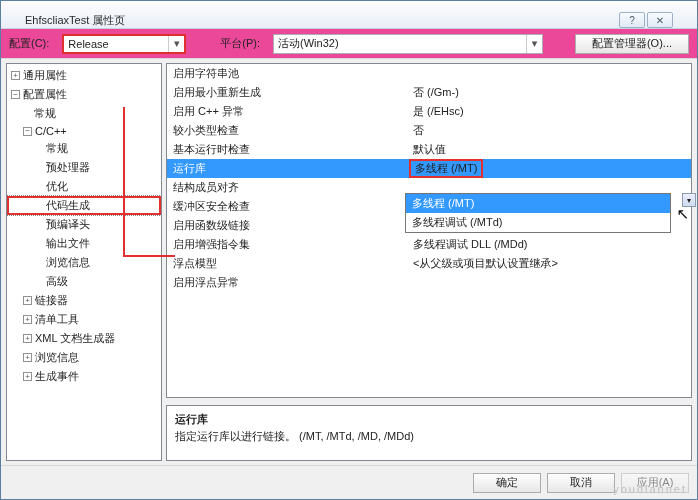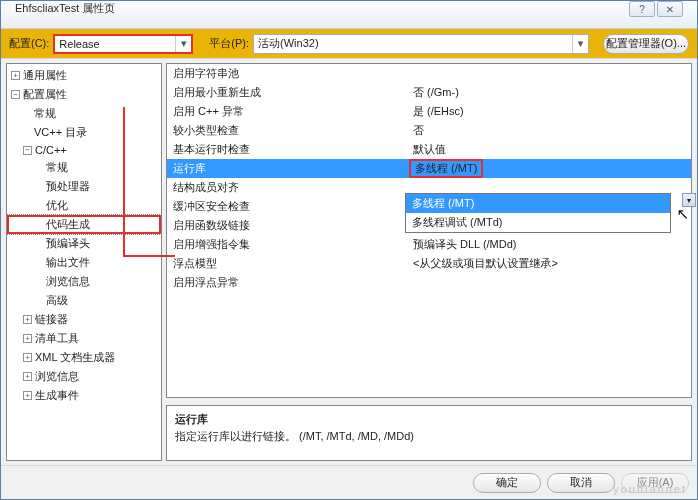--- a/index.html
+++ b/index.html
@@ -1,26 +1,26 @@
 <!DOCTYPE html>
 <html><head>
 <meta charset="utf-8">
 <style>
 *{box-sizing:border-box;margin:0;padding:0;font-family:"Microsoft YaHei","SimSun",Tahoma,sans-serif;font-size:11px;color:#222}
 body{background:#fff;width:698px;height:500px;overflow:hidden;position:relative}
 .win{position:absolute;left:0;top:0;width:698px;height:500px;border:1px solid #5a7fa3;background:#f0f0f0}
-.titlebar{height:28px;background:linear-gradient(#fdfdfe,#e8eef7);border-bottom:1px solid #c9d3e0;display:flex;align-items:flex-start;padding:0 14px}
+.titlebar{height:28px;background:linear-gradient(#fdfdfe,#e8eef7);border-bottom:1px solid #c9d3e0;display:flex;align-items:flex-end;padding:0 24px}
 .titlebar .t{flex:1;color:#2a2a2a}
 .wbtns{display:flex;gap:2px}
 .wbtn{width:26px;height:16px;border:1px solid #9db2c9;border-radius:2px;background:linear-gradient(#f8fbff,#dfe9f5);display:flex;align-items:center;justify-content:center;font-size:10px;color:#4a5a6a}
-.cfgrow{height:30px;display:flex;align-items:center;padding:4px 8px;gap:4px;background:#eab308;border-bottom:1px solid #d8d8d8}
+.cfgrow{height:30px;display:flex;align-items:center;padding:4px 8px;gap:13px;background:#ec4899;border-bottom:1px solid #d8d8d8}
 .lbl{white-space:nowrap}
 .combo{height:20px;border:1px solid #abadb3;background:#fff;display:flex;align-items:center;padding:0 4px;position:relative}
 .combo .arrow{position:absolute;right:0;top:0;width:16px;height:100%;border-left:1px solid #ccc;display:flex;align-items:center;justify-content:center;color:#555}
-.btn{height:20px;padding:0 2px;border:1px solid #acacac;background:linear-gradient(#fefefe,#e7e7e7);border-radius:10px;display:flex;align-items:center;white-space:nowrap}
+.btn{height:20px;padding:0 16px;border:1px solid #acacac;background:linear-gradient(#fefefe,#e7e7e7);border-radius:0;display:flex;align-items:center;white-space:nowrap}
 .body{position:relative;height:calc(100% - 28px - 30px - 34px);display:flex}
 .tree{width:156px;border:1px solid #828790;margin:4px 0 4px 5px;background:#fff;overflow:auto;padding:2px 0}
 .tree-item{padding:2px 0 2px 4px;display:flex;align-items:center;white-space:nowrap;cursor:default}
 .tree-item .exp{width:9px;height:9px;border:1px solid #919191;margin-right:3px;display:flex;align-items:center;justify-content:center;font-size:8px;line-height:1;color:#555;flex-shrink:0}
 .tree-item .noexp{width:11px;display:inline-block;flex-shrink:0}
 .ind1{padding-left:16px}.ind2{padding-left:28px}
 .tree-item.sel{outline:1px dotted #888}
 .redbox{border:2px solid #e03030 !important}
 .right{flex:1;margin:4px 5px 4px 4px;display:flex;flex-direction:column;gap:7px}
 .grid{flex:1;border:1px solid #828790;background:#fff;overflow:auto;position:relative}
@@ -49,21 +49,21 @@
   <div class="titlebar">
     <span class="t">EhfscliaxTest 属性页</span>
     <div class="wbtns">
       <div class="wbtn">?</div>
       <div class="wbtn">✕</div>
     </div>
   </div>
 
   <div class="cfgrow">
     <span class="lbl">配置(C):</span>
-    <div id="cfg-combo" class="combo redbox" style="width:140px">
+    <div id="cfg-combo" class="combo redbox" style="width:124px">
       <span>Release</span>
       <span class="arrow">▾</span>
     </div>
     <span style="width:8px"></span>
     <span class="lbl">平台(P):</span>
     <div class="combo" style="flex:1">
       <span>活动(Win32)</span>
       <span class="arrow">▾</span>
     </div>
     <span style="width:6px"></span>
@@ -76,24 +76,20 @@
           <span class="exp">+</span>
           <span>通用属性</span>
         </div>
       <div class="tree-item">
           <span class="exp">−</span>
           <span>配置属性</span>
         </div>
       <div class="tree-item ind1">
           <span class="noexp"></span>
           <span>常规</span>
-        </div>
-      <div class="tree-item ind1">
-          <span class="noexp"></span>
-          <span>VC++ 目录</span>
         </div>
       <div class="tree-item ind1">
           <span class="exp">−</span>
           <span>C/C++</span>
         </div>
       <div class="tree-item ind2">
           <span class="noexp"></span>
           <span>常规</span>
         </div>
       <div class="tree-item ind2">
@@ -182,21 +178,21 @@
           <tr>
                 <td>缓冲区安全检查</td>
                 <td class="valcell"></td>
               </tr>
           <tr>
                 <td>启用函数级链接</td>
                 <td class="valcell">多线程 DLL (/MD)</td>
               </tr>
           <tr>
                 <td>启用增强指令集</td>
-                <td class="valcell">预编译头 DLL (/MDd)</td>
+                <td class="valcell">多线程调试 DLL (/MDd)</td>
               </tr>
           <tr>
                 <td>浮点模型</td>
                 <td class="valcell">&lt;从父级或项目默认设置继承&gt;</td>
               </tr>
           <tr>
                 <td>启用浮点异常</td>
                 <td class="valcell"></td>
               </tr>
         </tbody>

